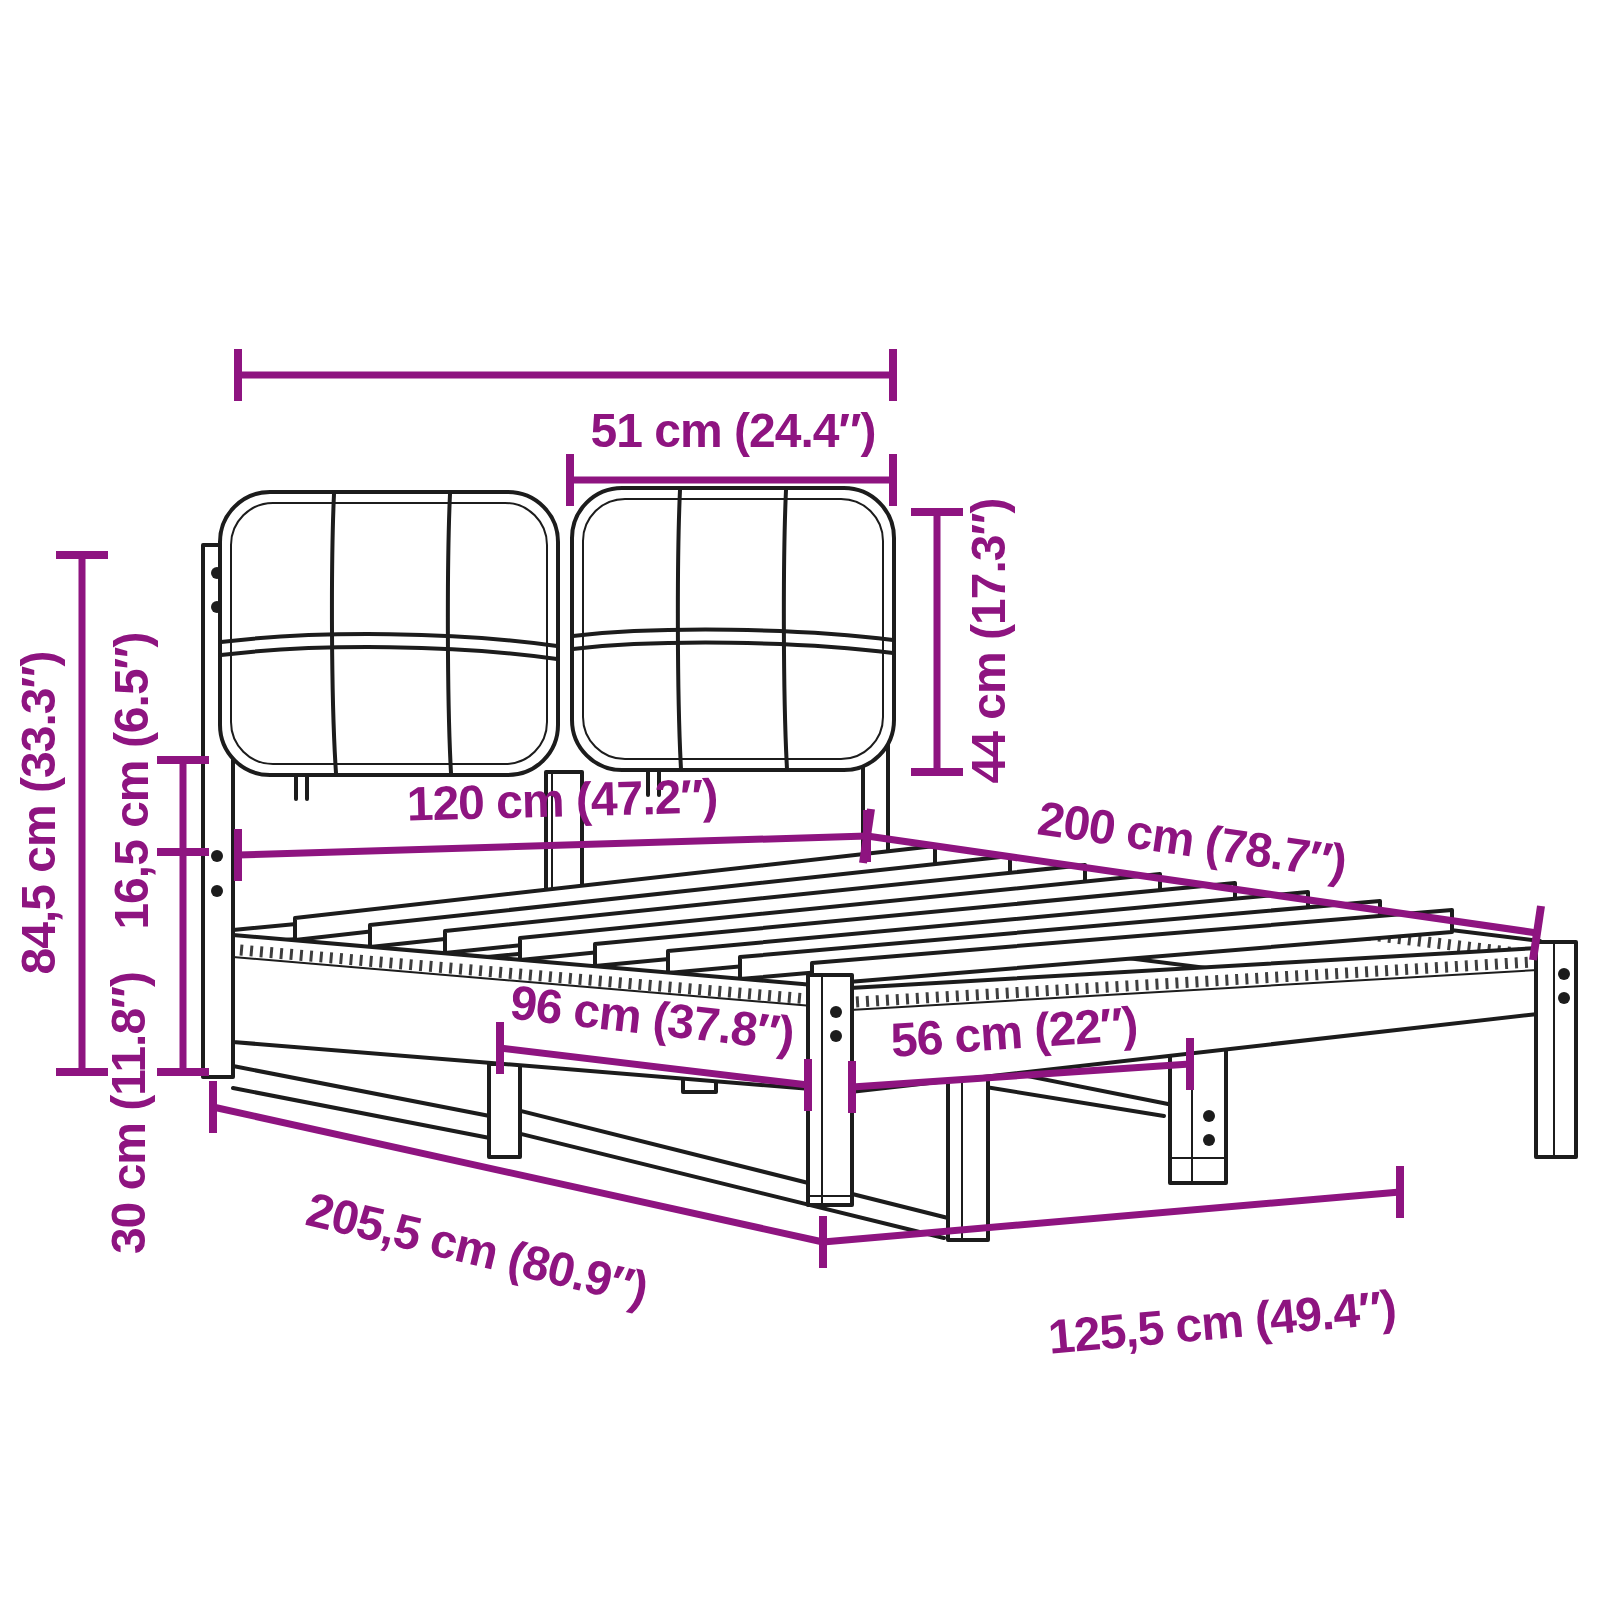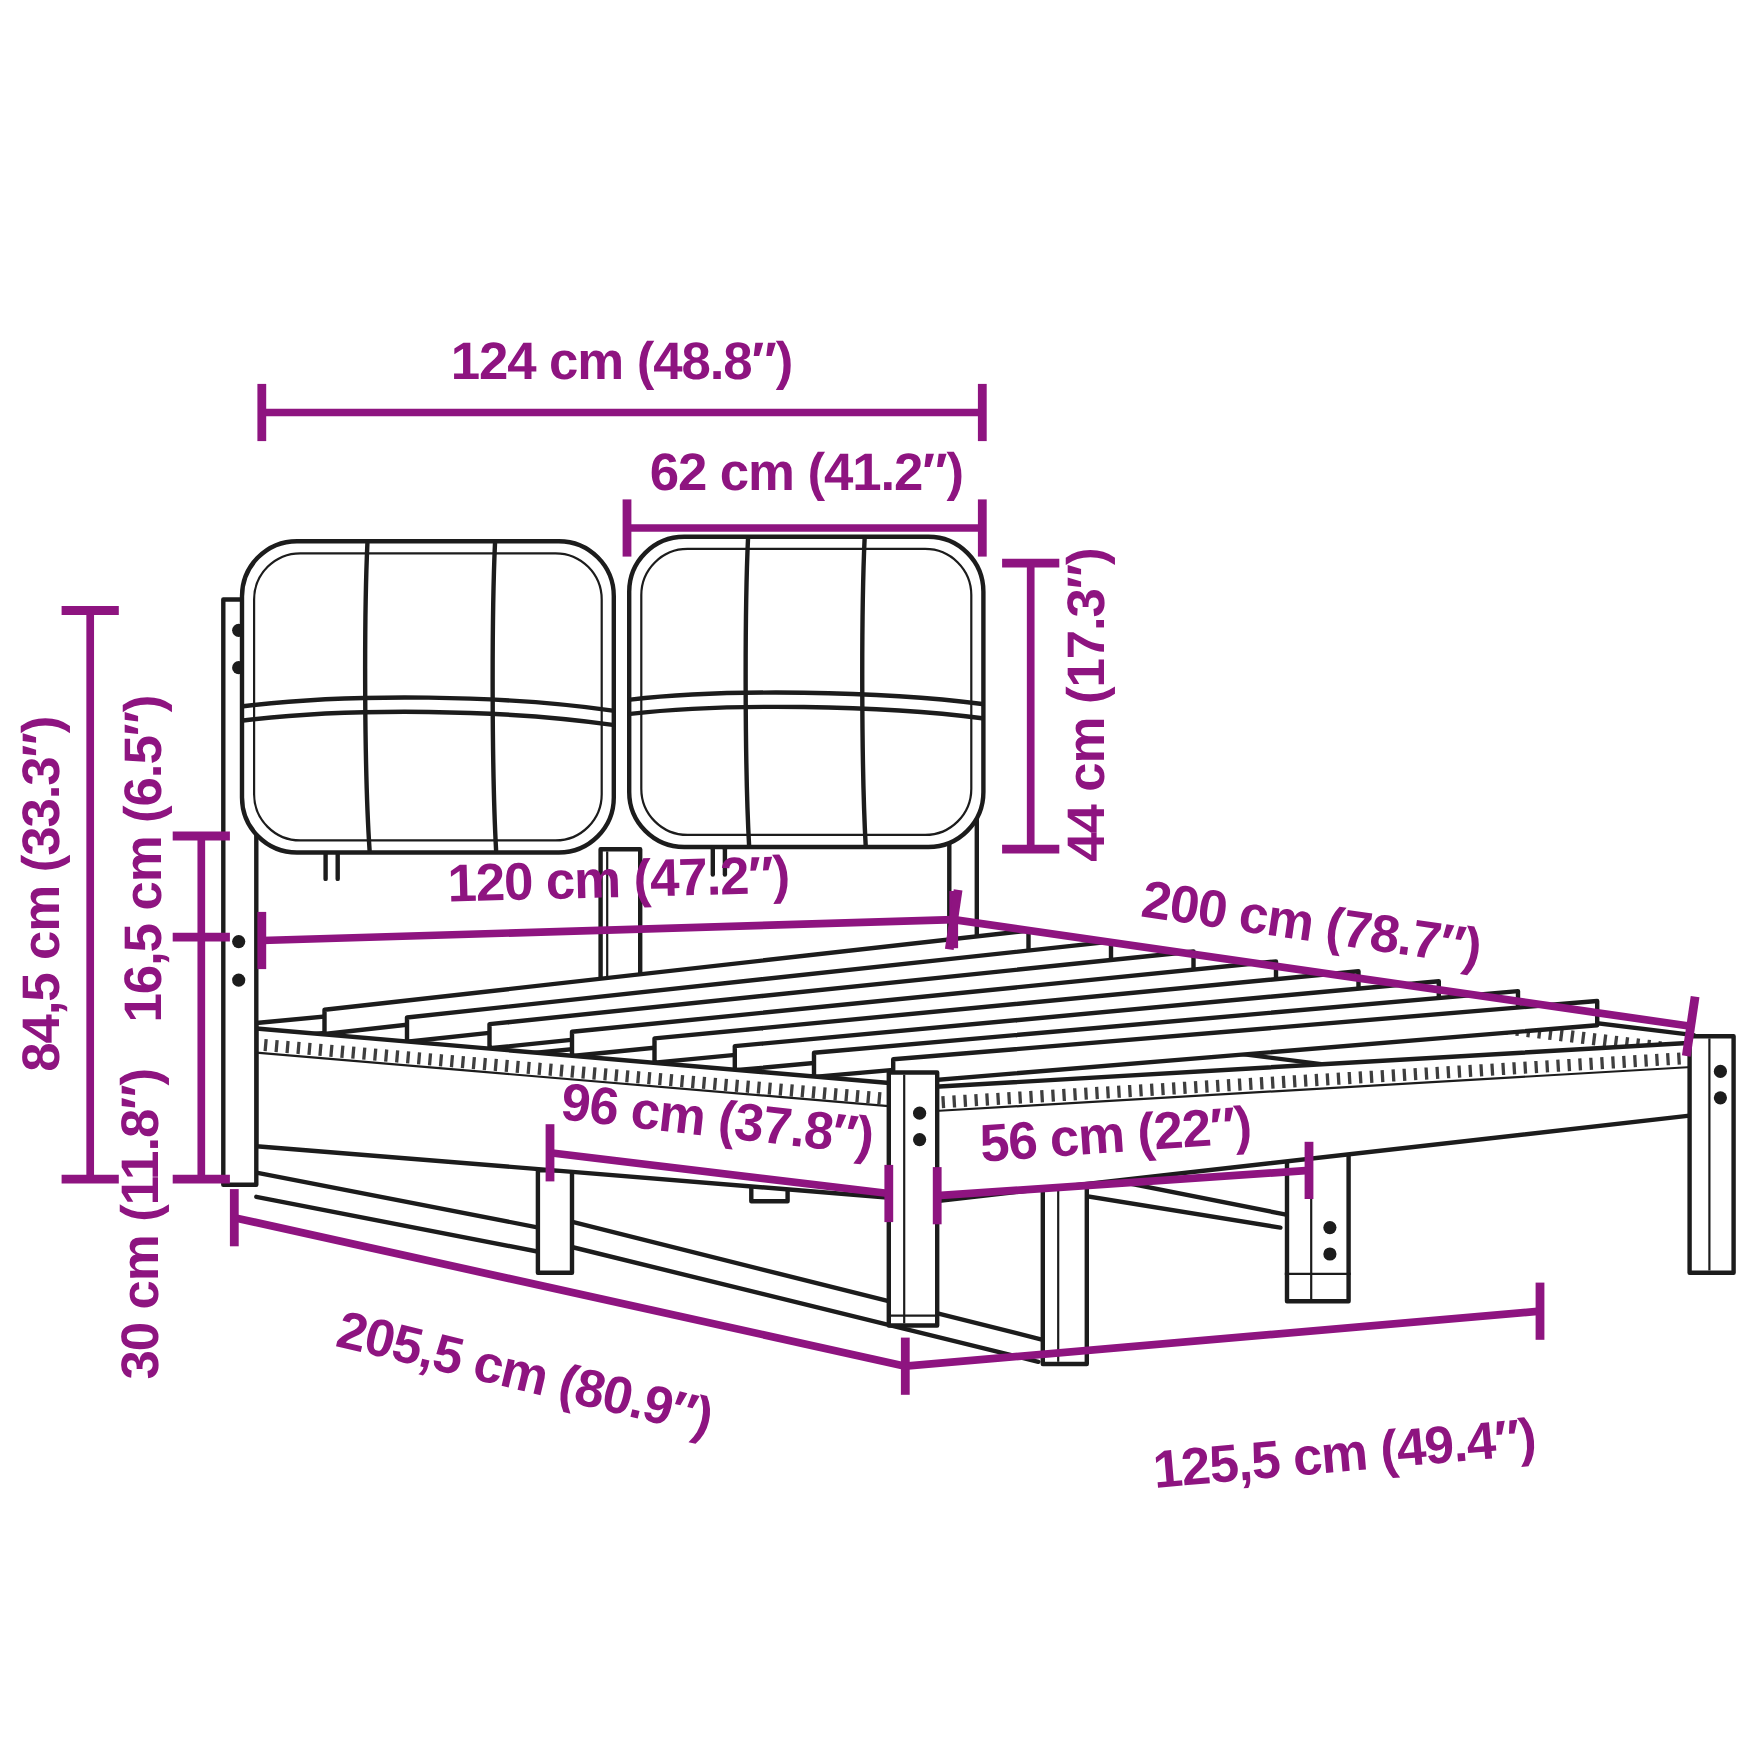--- a/index.html
+++ b/index.html
@@ -213,22 +213,21 @@
         <line class="tick" x1="823" y1="1216" x2="823" y2="1268"></line>
       </g>
 
       <g>
         <line class="dl" x1="823" y1="1242" x2="1400" y2="1192"></line>
         <line class="tick" x1="1400" y1="1166" x2="1400" y2="1218"></line>
       </g>
     </g>
   </svg>
 
-  <div class="dim-label" style="left:565px;  top:329px;">124 cm (48.8″)</div>
-  <div class="dim-label" style="left:733px;  top:430px;">62 cm (41.2″)</div>
+  <div class="dim-label" style="left:733px;  top:430px;">51 cm (24.4″)</div>
   <div class="dim-label" style="left:988px;  top:641px;  --rot:-90deg;">44 cm (17.3″)</div>
   <div class="dim-label" style="left:562px;  top:800px;  --rot:-1.5deg;">120 cm (47.2″)</div>
   <div class="dim-label" style="left:1192px; top:840px;  --rot:8.3deg;">200 cm (78.7″)</div>
   <div class="dim-label" style="left:38px;   top:813px;  --rot:-90deg;">84,5 cm (33.3″)</div>
   <div class="dim-label" style="left:131px;  top:781px;  --rot:-90deg;">16,5 cm (6.5″)</div>
   <div class="dim-label" style="left:128px;  top:1113px; --rot:-90deg;">30 cm (11.8″)</div>
   <div class="dim-label" style="left:652px;  top:1018px; --rot:6.5deg;">96 cm (37.8″)</div>
   <div class="dim-label" style="left:1014px; top:1032px; --rot:-4deg;">56 cm (22″)</div>
   <div class="dim-label" style="left:477px;  top:1249px; --rot:13.5deg;">205,5 cm (80.9″)</div>
   <div class="dim-label" style="left:1222px; top:1322px; --rot:-5deg;">125,5 cm (49.4″)</div>

